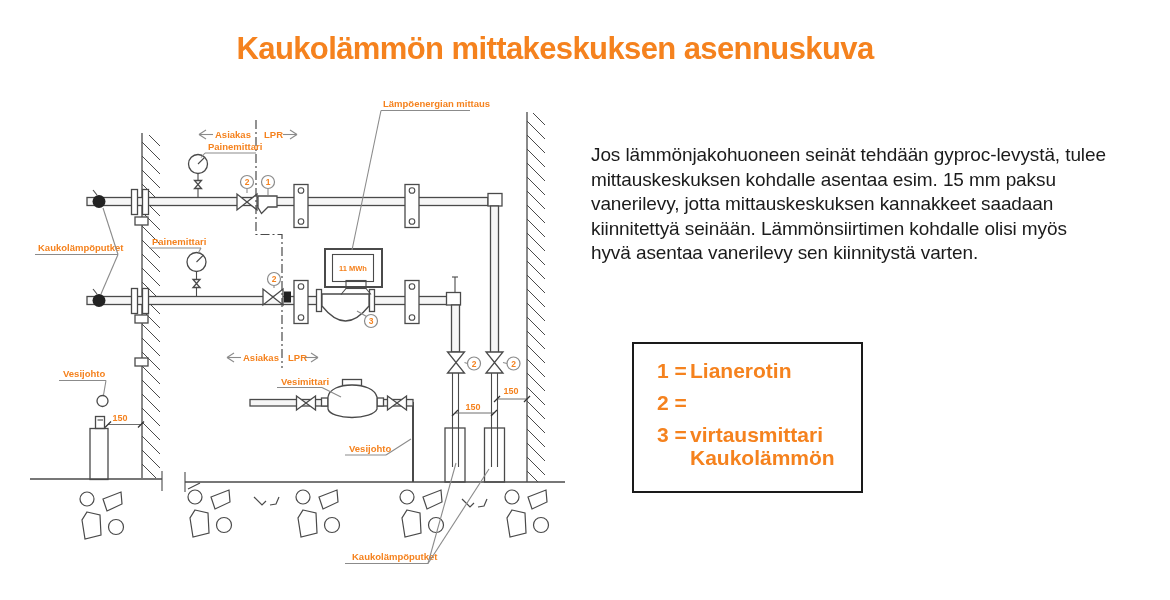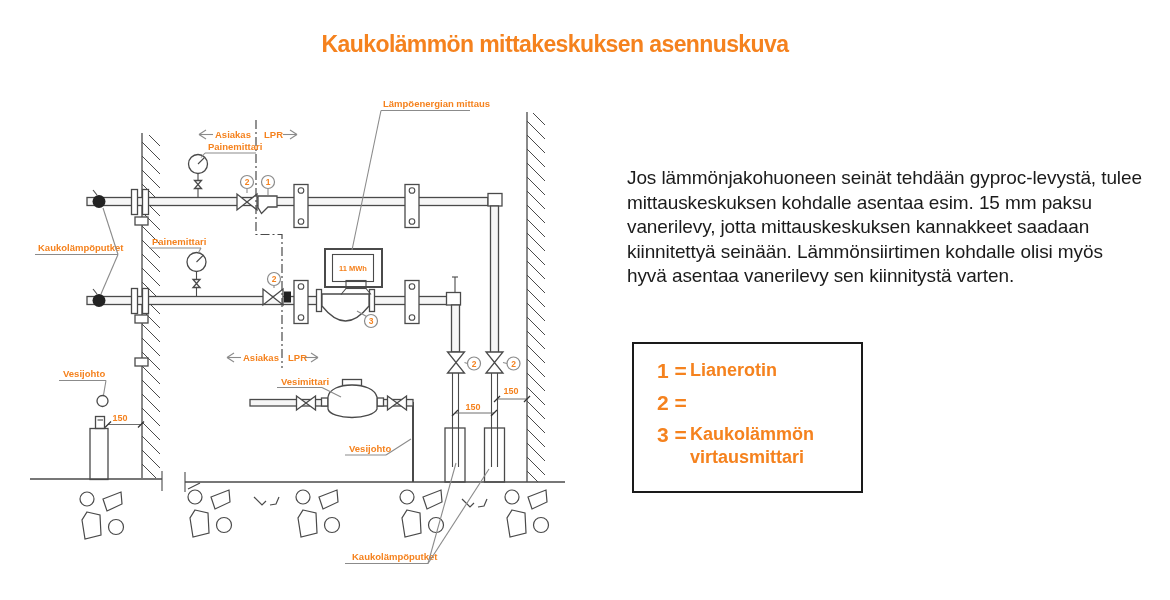--- a/index.html
+++ b/index.html
@@ -2,35 +2,35 @@
 <html><head>
 <meta charset="utf-8">
 <style>
   html,body { margin:0; padding:0; }
   body {
     width:1170px; height:600px; position:relative; overflow:hidden;
     background:#ffffff; font-family:"Liberation Sans", sans-serif;
   }
   .page-title {
     position:absolute; left:555px; top:31px; transform:translateX(-50%);
-    white-space:nowrap; font-size:23px; font-weight:bold; letter-spacing:-0.6px;
+    white-space:nowrap; font-size:31px; font-weight:bold; letter-spacing:-0.6px;
     color:#F5821E;
   }
   .info-para {
-    position:absolute; left:627px; top:143px; width:520px;
-    font-size:19px; line-height:24.5px; color:#1b1b1b; letter-spacing:-0.1px;margin-top:23px;
+    position:absolute; left:591px; top:143px; width:520px;
+    font-size:19px; line-height:24.5px; color:#1b1b1b; letter-spacing:-0.1px;
   }
   .legend-box {
     position:absolute; left:632px; top:342px; width:231px; height:151px;
     border:2.5px solid #1a1a1a; box-sizing:border-box;
     padding:15px 10px 0 23px; background:#fff;
   }
   .legend-row { display:grid; grid-template-columns:33px auto; margin-bottom:8px; }
   .legend-num   { font-size:21px; font-weight:bold; color:#F5821E; }
-  .legend-label { font-size:18px; font-weight:bold; color:#F5821E; line-height:23px; }
+  .legend-label { font-size:21px; font-weight:bold; color:#F5821E; line-height:23px; }
   .diagram-svg { position:absolute; left:0; top:0; }
 
   
   .ln   { stroke:#4a4a4a; stroke-width:1.3; fill:none; }
   .ln2  { stroke:#4a4a4a; stroke-width:1.1; fill:none; }
   .fitw { fill:#ffffff; stroke:#4a4a4a; stroke-width:1.3; }
   .pipe { fill:#f6f6f6; stroke:#4a4a4a; stroke-width:1.3; }
   .gray { stroke:#8b8b8b; stroke-width:1.1; fill:none; }
   .dim  { stroke:#6e6e6e; stroke-width:1; fill:none; }
   .tick { stroke:#333333; stroke-width:1.2; }
@@ -55,22 +55,22 @@
     <div class="legend-label">
       <div>Lianerotin</div>
     </div>
   </div>
   <div class="legend-row">
     <div class="legend-num">2 =</div>
   </div>
   <div class="legend-row">
     <div class="legend-num">3 =</div>
     <div class="legend-label">
+      <div>virtausmittari</div>
       <div>Kaukolämmön</div>
-      <div>virtausmittari</div>
     </div>
   </div>
 </div>
 
 <svg class="diagram-svg" width="600" height="600" viewBox="0 0 600 600" xmlns="http://www.w3.org/2000/svg">
   <defs>
     <pattern id="hatch" width="14" height="14" patternUnits="userSpaceOnUse">
       <line x1="0" y1="0" x2="14" y2="14" stroke="#4a4a4a" stroke-width="1"></line>
     </pattern>
     <g id="stones" class="stone">

